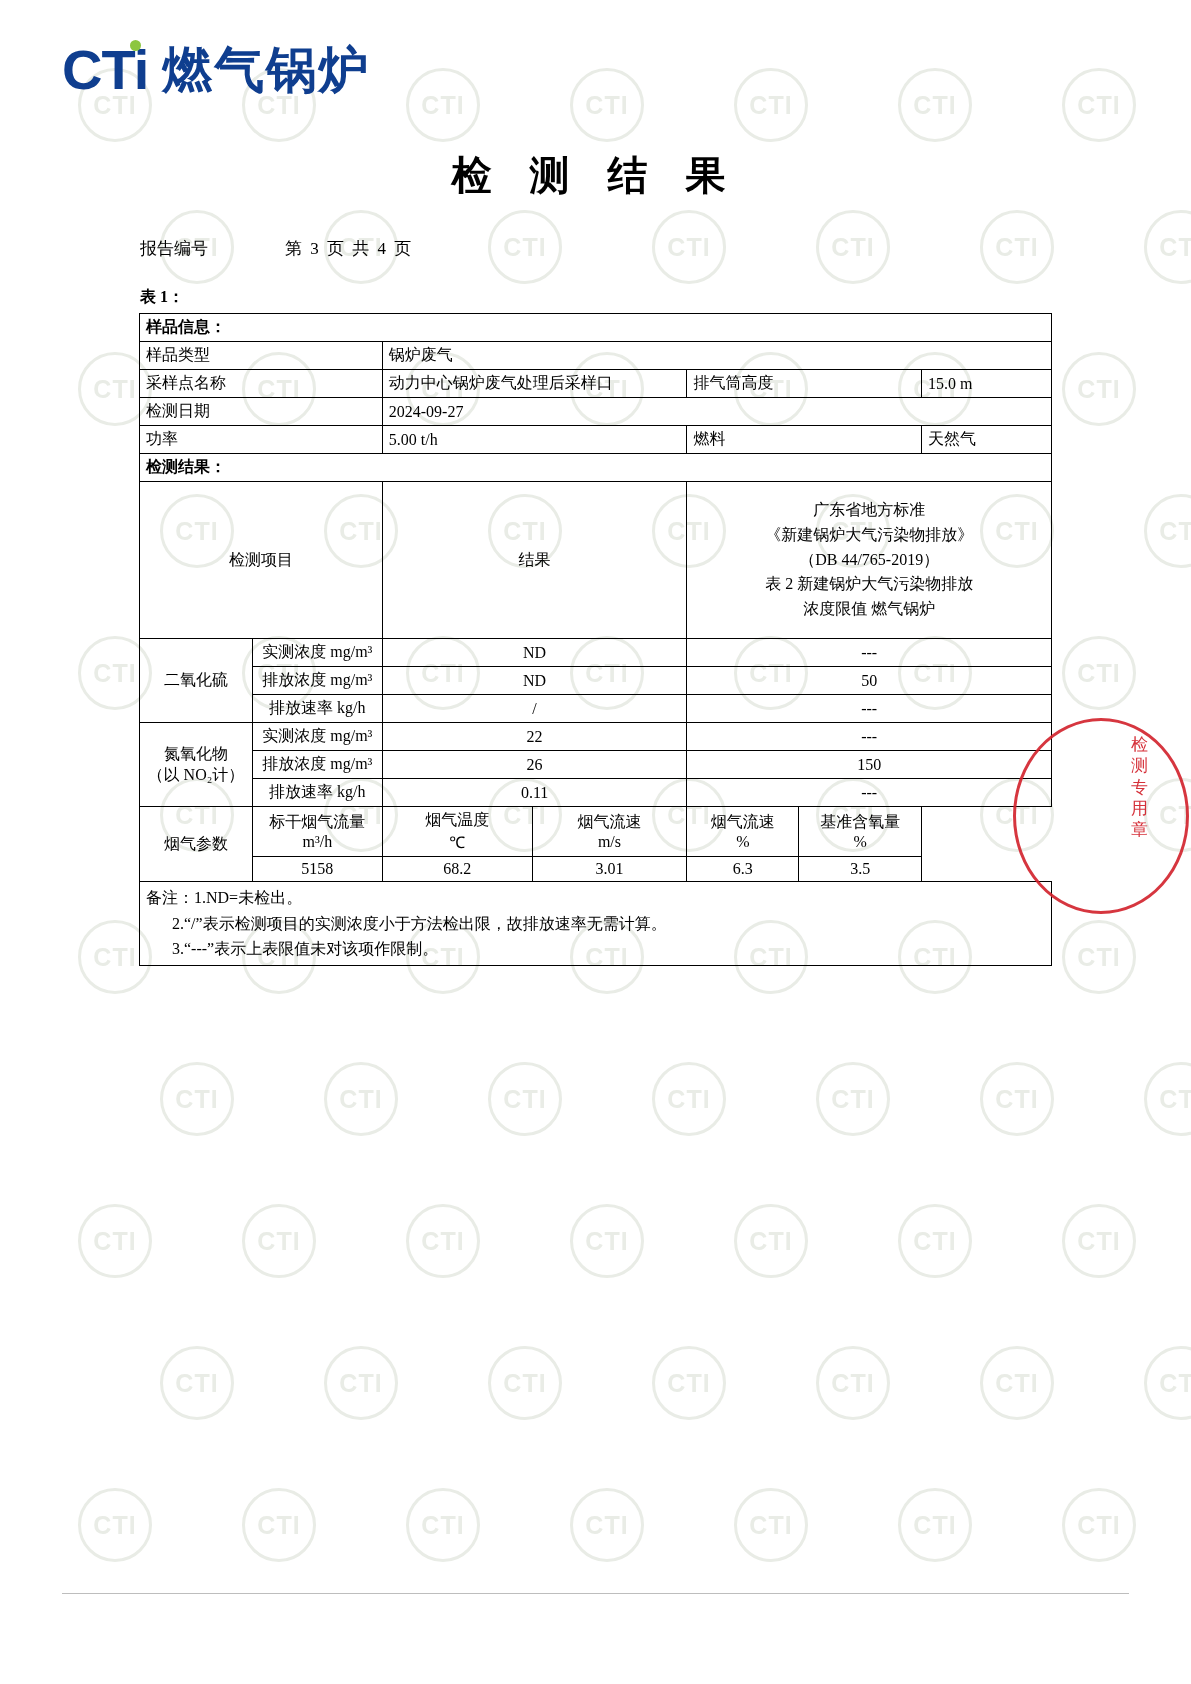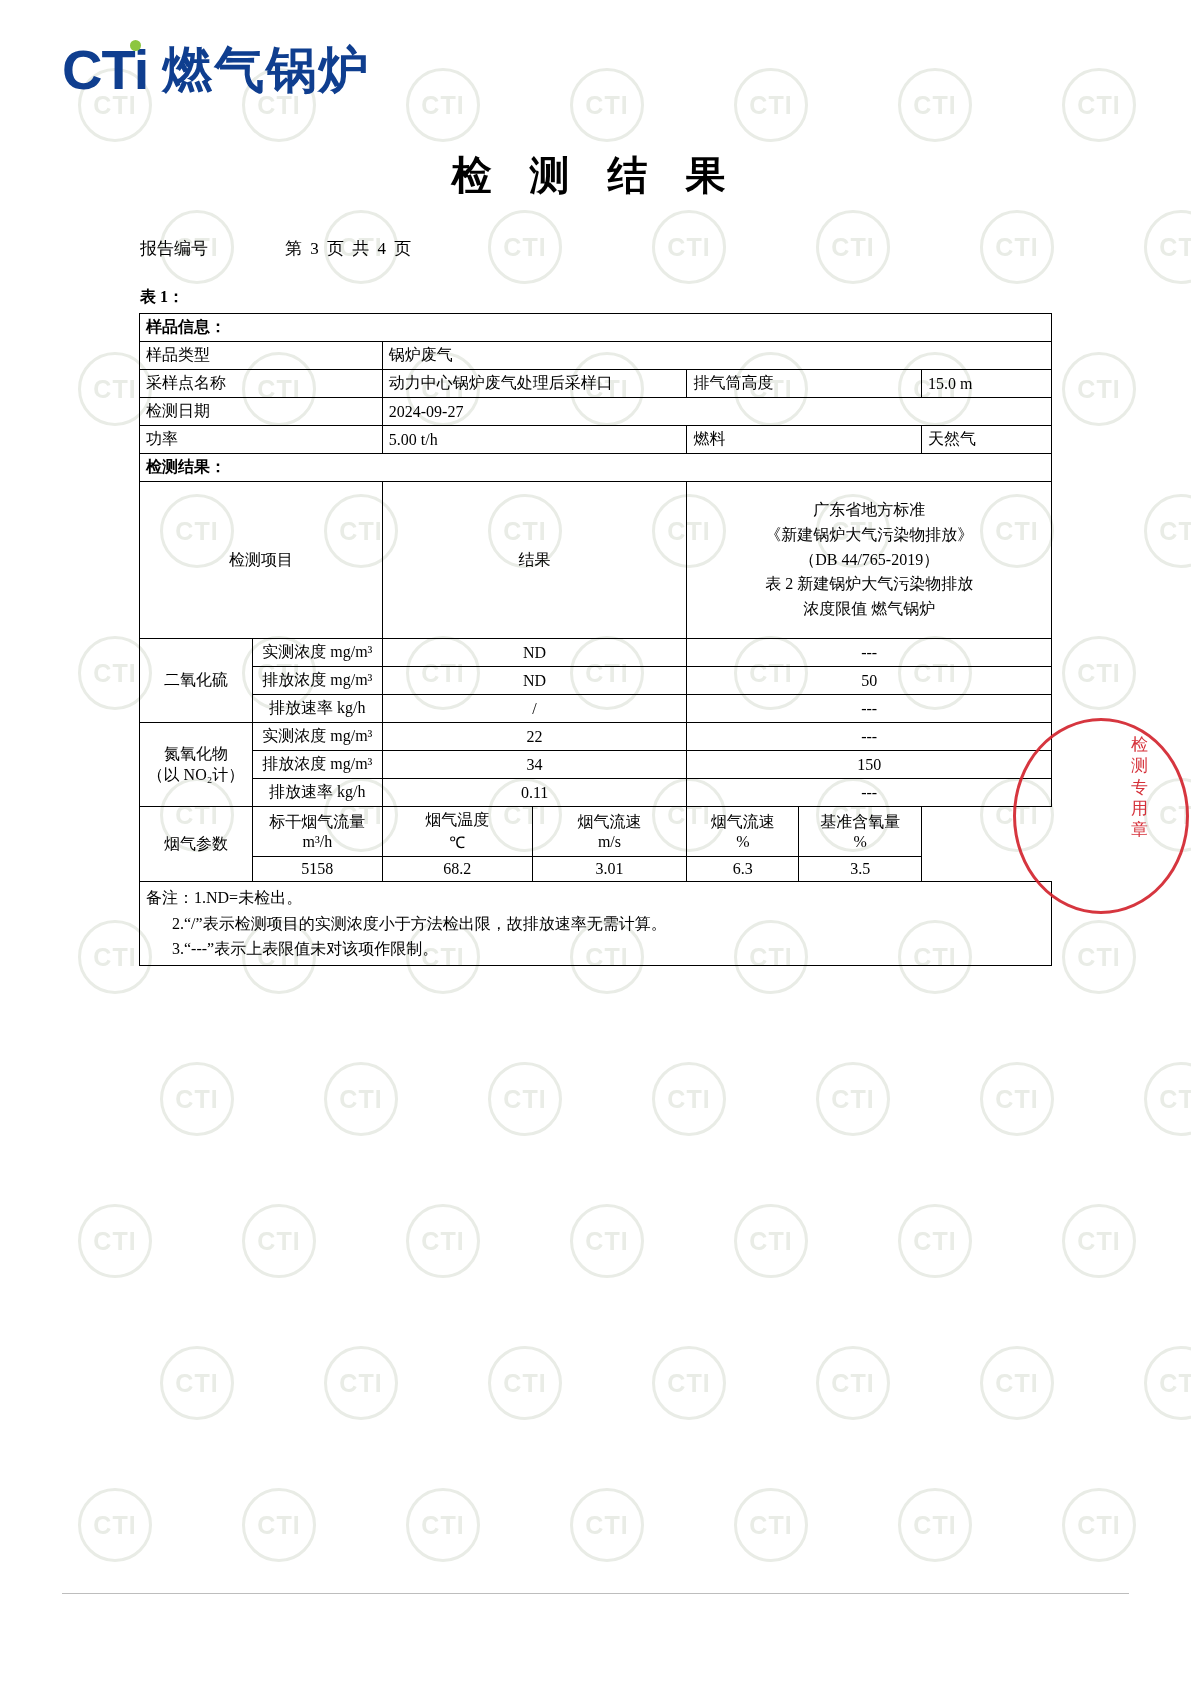--- a/index.html
+++ b/index.html
@@ -380,21 +380,21 @@
         <td rowspan="3" class="c-center">
           <div>氮氧化物</div>
           <div>（以 NO₂计）</div>
         </td>
         <td class="c-center">实测浓度 mg/m³</td>
         <td colspan="2" class="c-center">22</td>
         <td colspan="3" class="c-center">---</td>
       </tr>
       <tr>
         <td class="c-center">排放浓度 mg/m³</td>
-        <td colspan="2" class="c-center">34</td>
+        <td colspan="2" class="c-center">26</td>
         <td colspan="3" class="c-center">150</td>
       </tr>
       <tr>
         <td class="c-center">排放速率 kg/h</td>
         <td colspan="2" class="c-center">0.11</td>
         <td colspan="3" class="c-center">---</td>
       </tr>
 
       <tr>
         <td rowspan="2" class="c-center">烟气参数</td>

